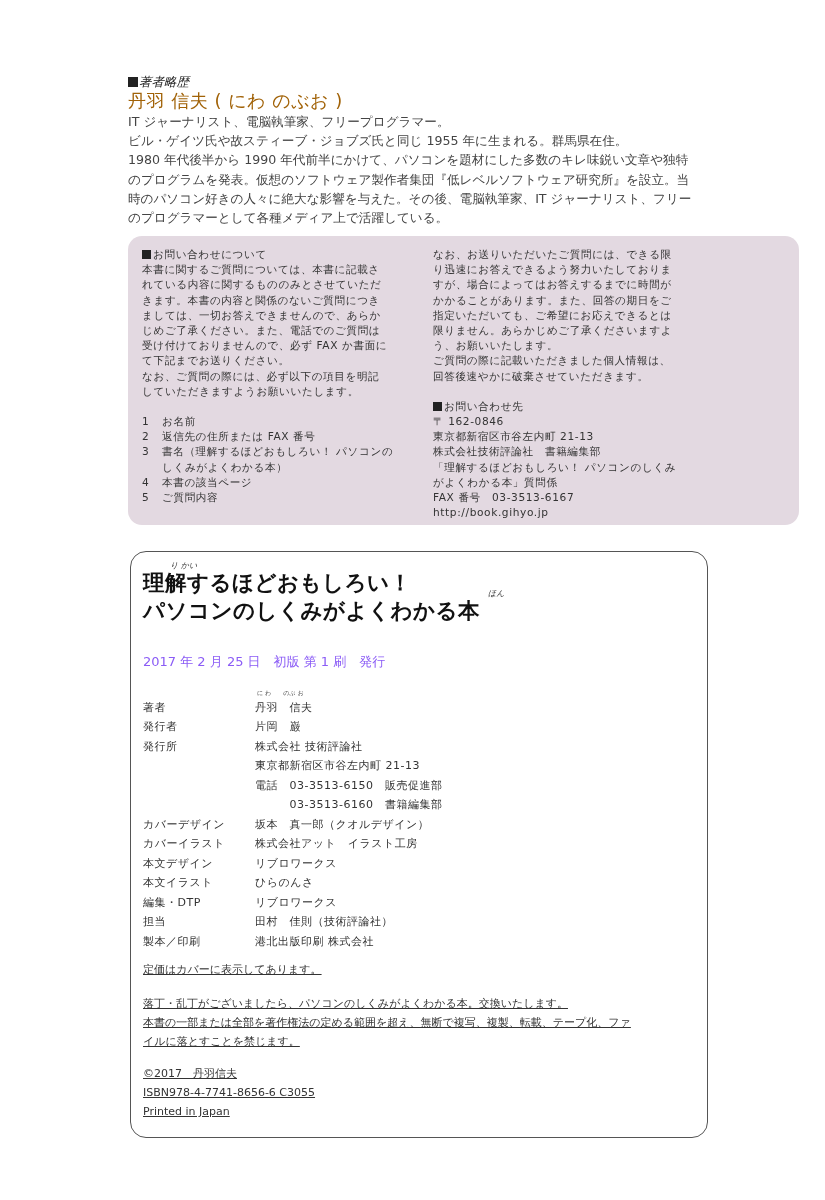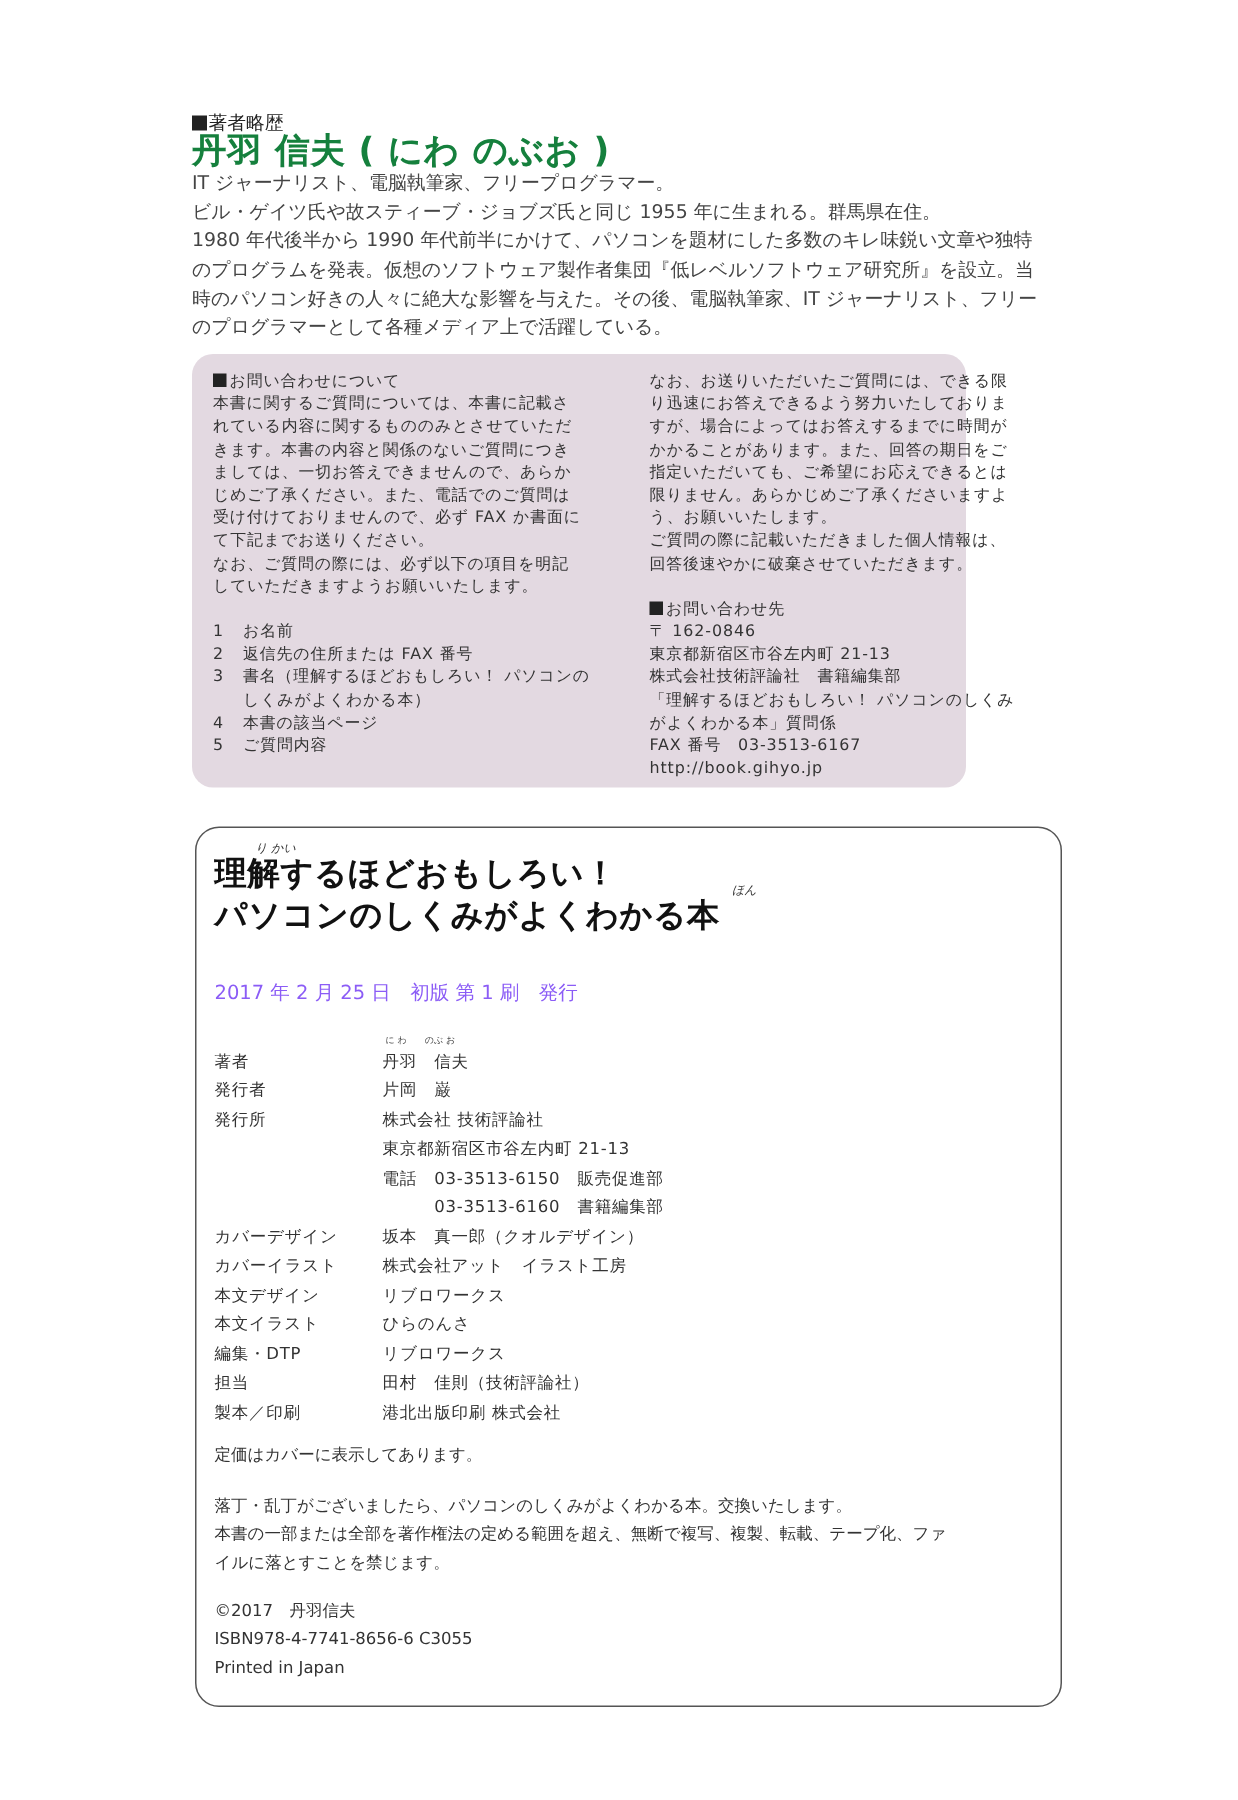--- a/index.html
+++ b/index.html
@@ -1,44 +1,44 @@
 <!DOCTYPE html>
 <html><head>
 <meta charset="utf-8">
 <style>
   html, body { margin:0; padding:0; background:#ffffff; }
   body { width:825px; height:1200px; position:relative; overflow:hidden;
          font-family:"DejaVu Sans", "Liberation Sans", sans-serif; color:#333; }
   .abs { position:absolute; }
   
   #author { left:128px; top:74px; width:590px; }
-  .sec-head { font-size:12.5px; color:#222; line-height:16px; }
+  .sec-head { font-size:12.5px; color:#222; line-height:16px;font-style:italic; }
   .sec-head .sq { display:inline-block; width:10px; height:10px; background:#222; margin-right:1px; vertical-align:-1px; }
-  .author-name { font-size:23px; font-weight:bold; color:#15803d; line-height:22px; letter-spacing:0.5px; }
+  .author-name { font-size:18px; font-weight:normal; color:#a16207; line-height:22px; letter-spacing:0.5px; }
   .bio p { margin:0; font-size:12.6px; line-height:19.2px; color:#444; white-space:nowrap; }
   
-  #inquiry { left:128px; top:236px; width:516px; height:289px; background:#e3d9e1; border-radius:14px; }
+  #inquiry { left:128px; top:236px; width:671px; height:289px; background:#e3d9e1; border-radius:14px; }
   .col { position:absolute; top:11px; font-size:10.6px; line-height:15.2px; color:#333; letter-spacing:0.6px; }
   .col p { margin:0; white-space:nowrap; }
   .col-left { left:14px; width:280px; }
   .col-right { left:305px; width:270px; }
   .qlist { margin-top:15px; }
   .qlist .qi { display:flex; }
   .qlist .num { width:20px; }
   .blank { height:15px; }
   
   #colophon { left:130px; top:551px; width:576px; height:585px; border:1.6px solid #555; border-radius:16px; }
   .ruby-line { font-size:8px; color:#333; height:10px; position:relative;font-style:italic; }
   .title { font-size:21.5px; font-weight:bold; color:#111; line-height:26px; letter-spacing:0.5px; white-space:nowrap; }
   .pubdate { font-size:13px; color:#8b5cf6; }
   .credits { position:absolute; left:12px; top:143px; font-size:11px; color:#333; }
   .cr { display:flex; height:19.5px; align-items:flex-end; }
   .cr .k { width:112px; letter-spacing:0.5px; }
   .cr .v { letter-spacing:0.5px; white-space:nowrap; }
-  .notes { position:absolute; left:12px; font-size:11px; color:#333; line-height:19px; white-space:nowrap; }
+  .notes { position:absolute; left:12px; font-size:11px; color:#333; line-height:19px; white-space:nowrap;text-decoration:underline; }
   .notes p { margin:0; }
 </style>
 </head>
 <body>
 
 <section id="author" class="abs">
   <div class="sec-head">
     <span class="sq"></span><span>著者略歴</span>
   </div>
   <div class="author-name">丹羽 信夫 ( にわ のぶお )</div>

